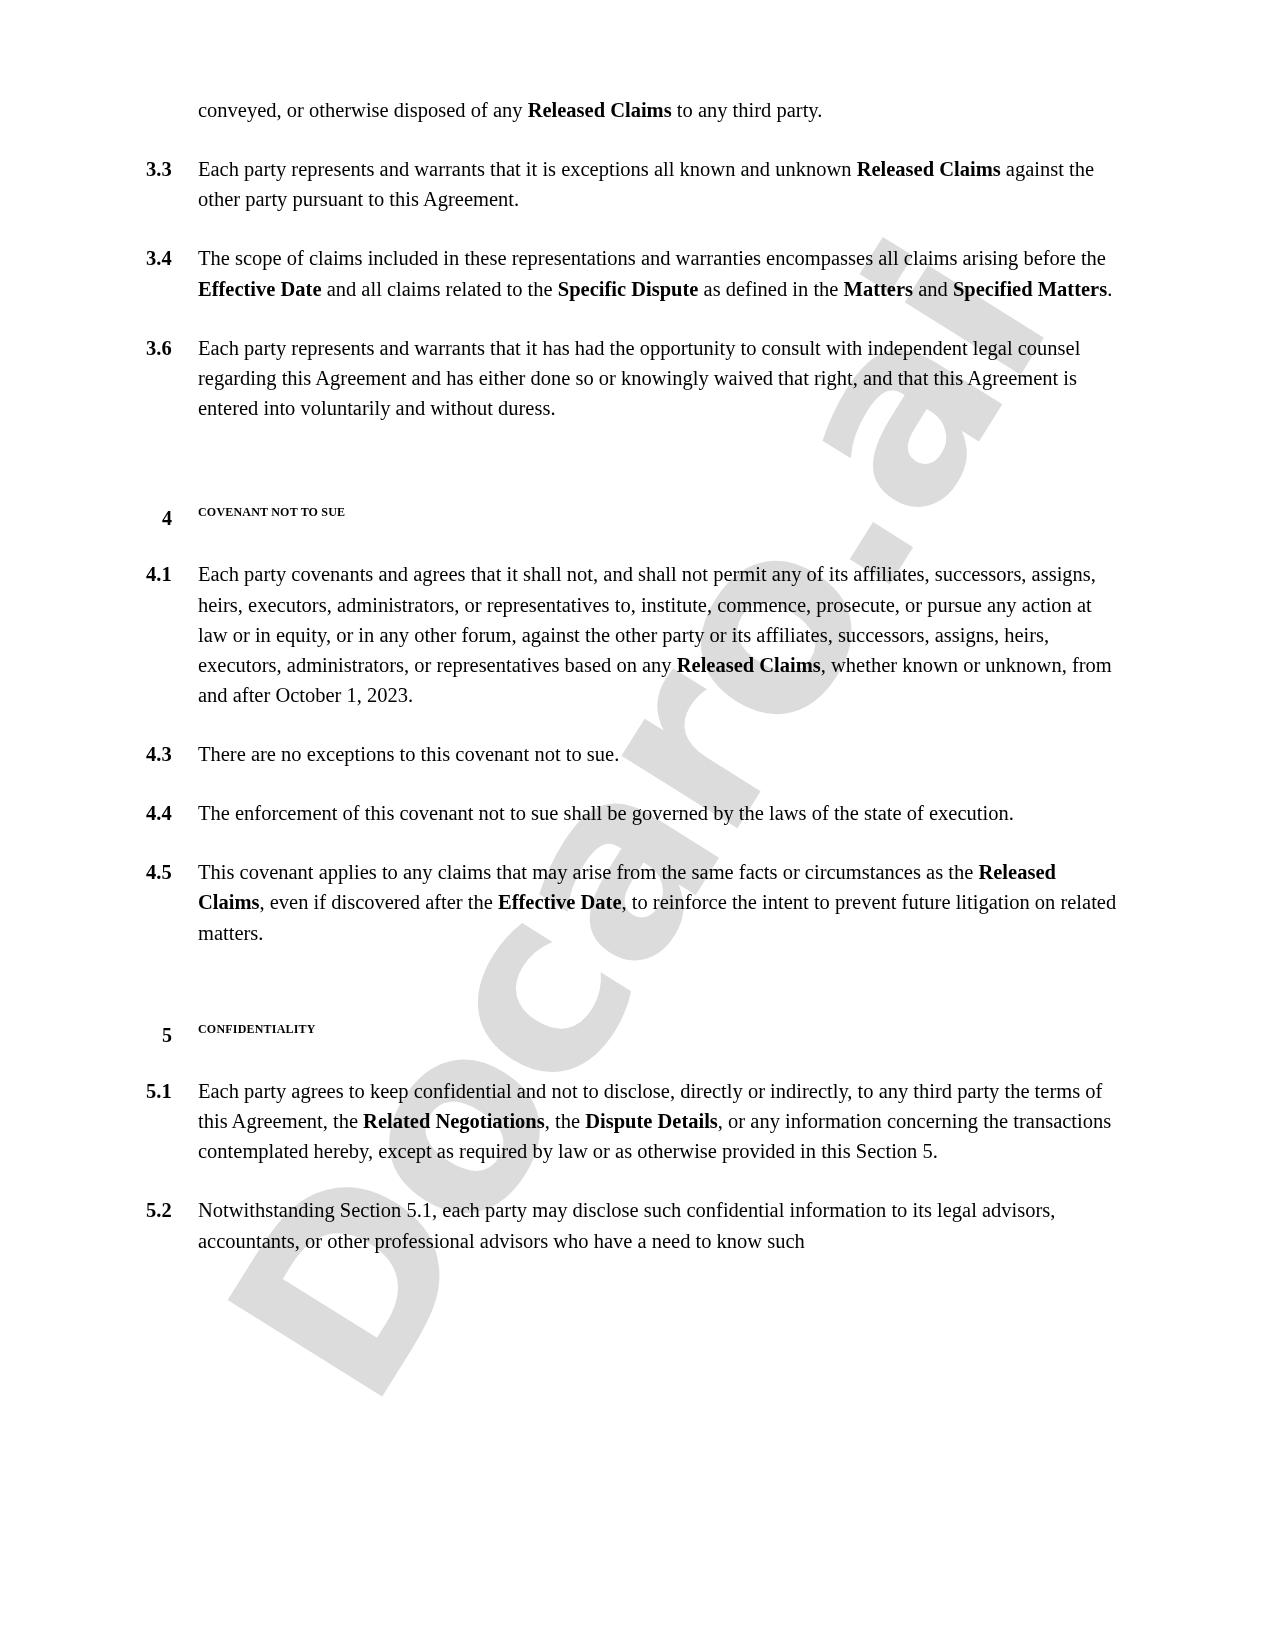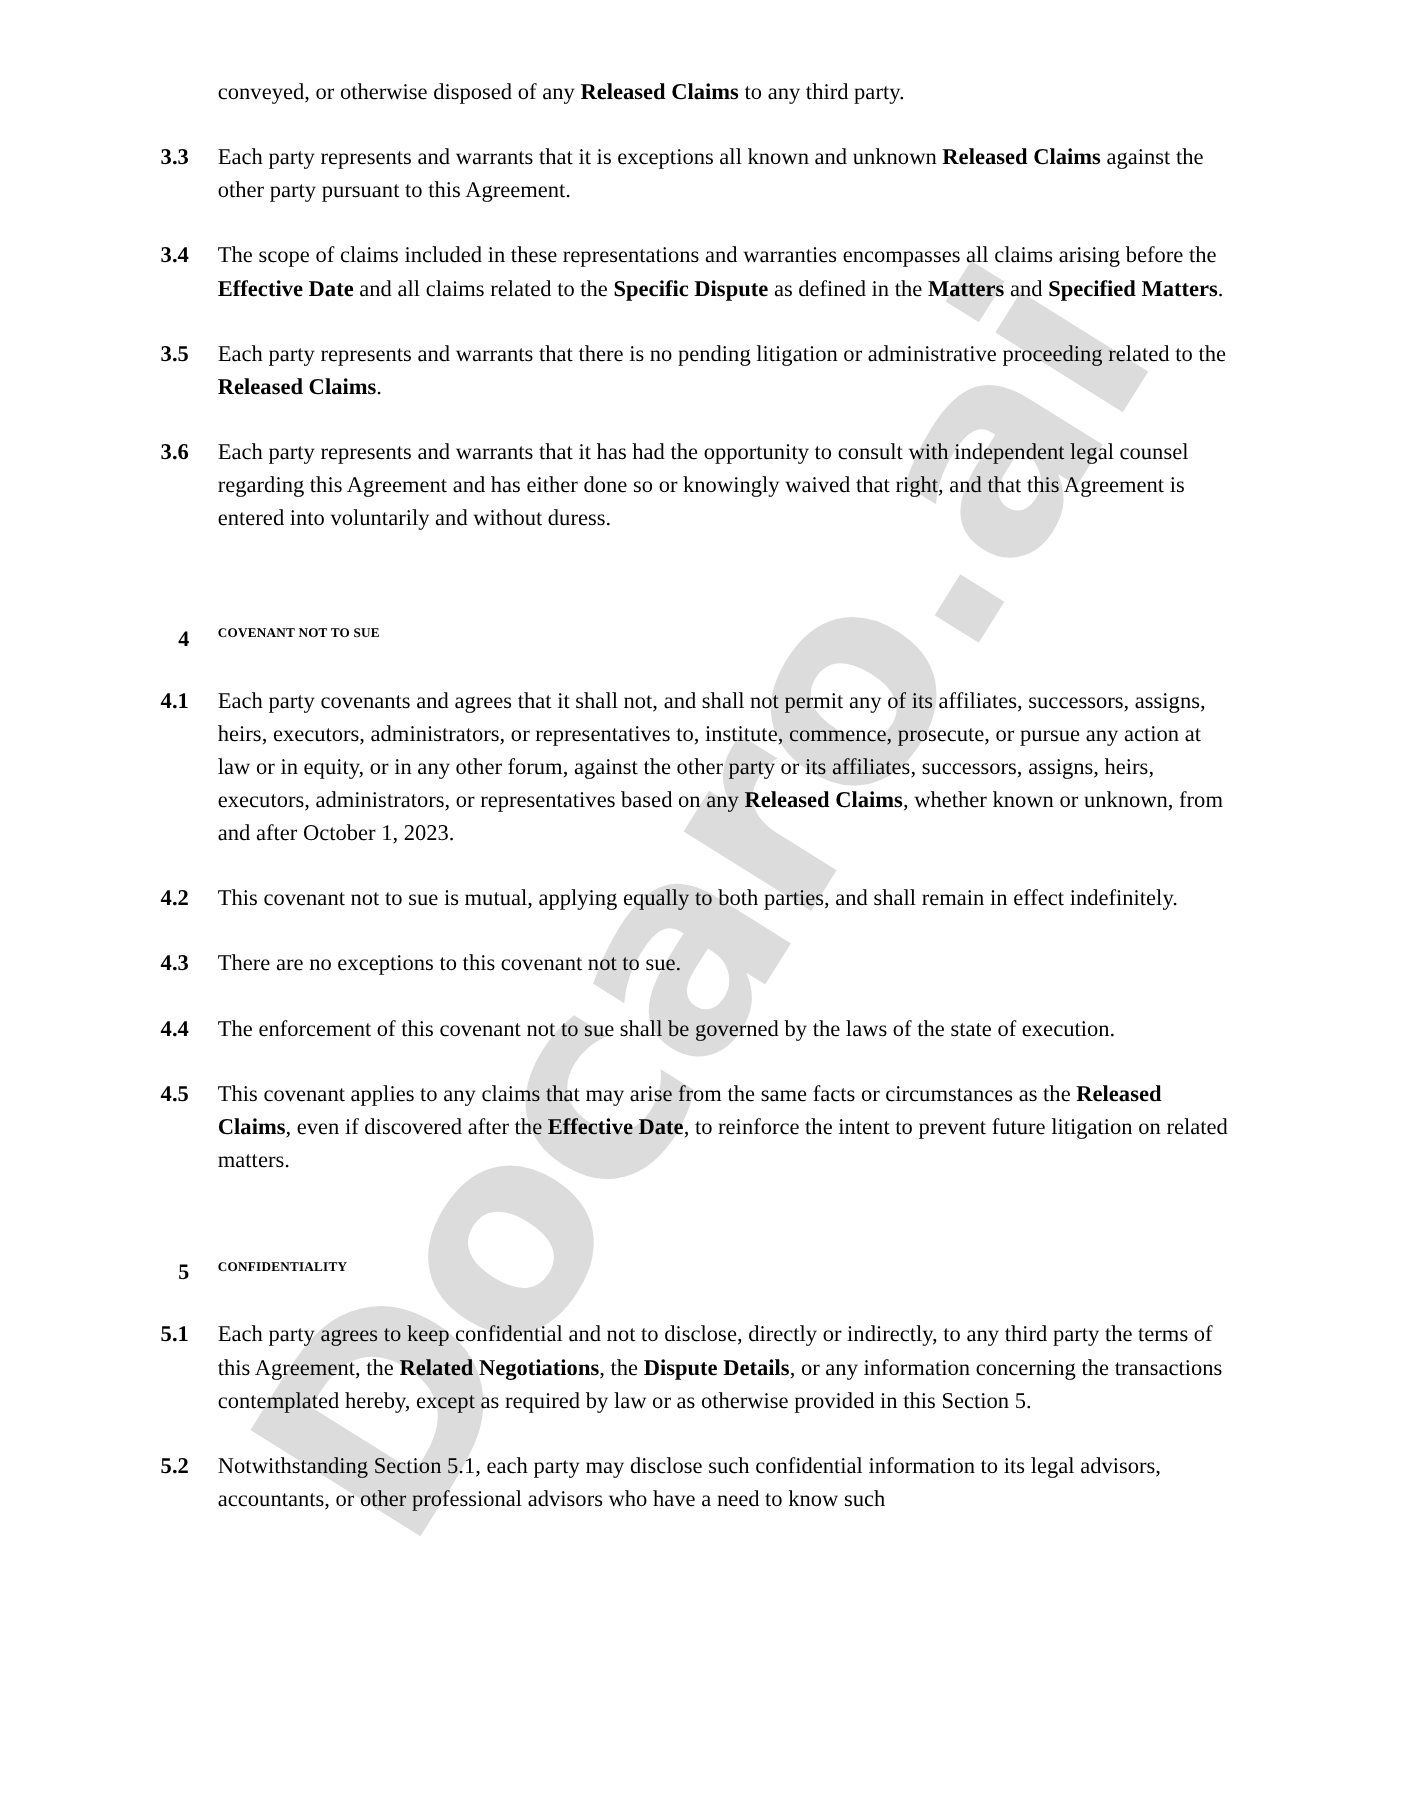--- a/index.html
+++ b/index.html
@@ -40,21 +40,21 @@
     color: #dcdcdc;
     white-space: nowrap;
     line-height: 1;
     user-select: none;
   }
 
   
   .content {
     position: relative;
     z-index: 1;
-    padding: 69px 150px 0 140px;
+    padding: 95px 150px 0 140px;
   }
 
   .para {
     display: flex;
     align-items: flex-start;
     margin: 0 0 29px 0;
   }
   .para-num {
     flex: 0 0 58px;
     font-size: 20.5px;
@@ -119,39 +119,31 @@
       </div>
       <div class="para">
         <div class="para-num">3.3</div>
         <div class="para-body"><span>Each party represents and warrants that it is exceptions all known and unknown </span><strong>Released Claims</strong><span> against the other party pursuant to this Agreement.</span></div>
       </div>
       <div class="para">
         <div class="para-num">3.4</div>
         <div class="para-body"><span>The scope of claims included in these representations and warranties encompasses all claims arising before the </span><strong>Effective Date</strong><span> and all claims related to the </span><strong>Specific Dispute</strong><span> as defined in the </span><strong>Matters</strong><span> and </span><strong>Specified Matters</strong><span>.</span></div>
       </div>
       <div class="para">
-        <div class="para-num">3.5</div>
-        <div class="para-body"><span>Each party represents and warrants that there is no pending litigation or administrative proceeding related to the </span><strong>Released Claims</strong><span>.</span></div>
-      </div>
-      <div class="para">
         <div class="para-num">3.6</div>
         <div class="para-body"><span>Each party represents and warrants that it has had the opportunity to consult with independent legal counsel regarding this Agreement and has either done so or knowingly waived that right, and that this Agreement is entered into voluntarily and without duress.</span></div>
       </div>
       <div class="spacer-lg"></div>
       <div class="section-head">
         <div class="sec-num">4</div>
         <div class="sec-title">COVENANT NOT TO SUE</div>
       </div>
       <div class="para">
         <div class="para-num">4.1</div>
         <div class="para-body"><span>Each party covenants and agrees that it shall not, and shall not permit any of its affiliates, successors, assigns, heirs, executors, administrators, or representatives to, institute, commence, prosecute, or pursue any action at law or in equity, or in any other forum, against the other party or its affiliates, successors, assigns, heirs, executors, administrators, or representatives based on any </span><strong>Released Claims</strong><span>, whether known or unknown, from and after October 1, 2023.</span></div>
-      </div>
-      <div class="para">
-        <div class="para-num">4.2</div>
-        <div class="para-body"><span>This covenant not to sue is mutual, applying equally to both parties, and shall remain in effect indefinitely.</span></div>
       </div>
       <div class="para">
         <div class="para-num">4.3</div>
         <div class="para-body"><span>There are no exceptions to this covenant not to sue.</span></div>
       </div>
       <div class="para">
         <div class="para-num">4.4</div>
         <div class="para-body"><span>The enforcement of this covenant not to sue shall be governed by the laws of the state of execution.</span></div>
       </div>
       <div class="para">

